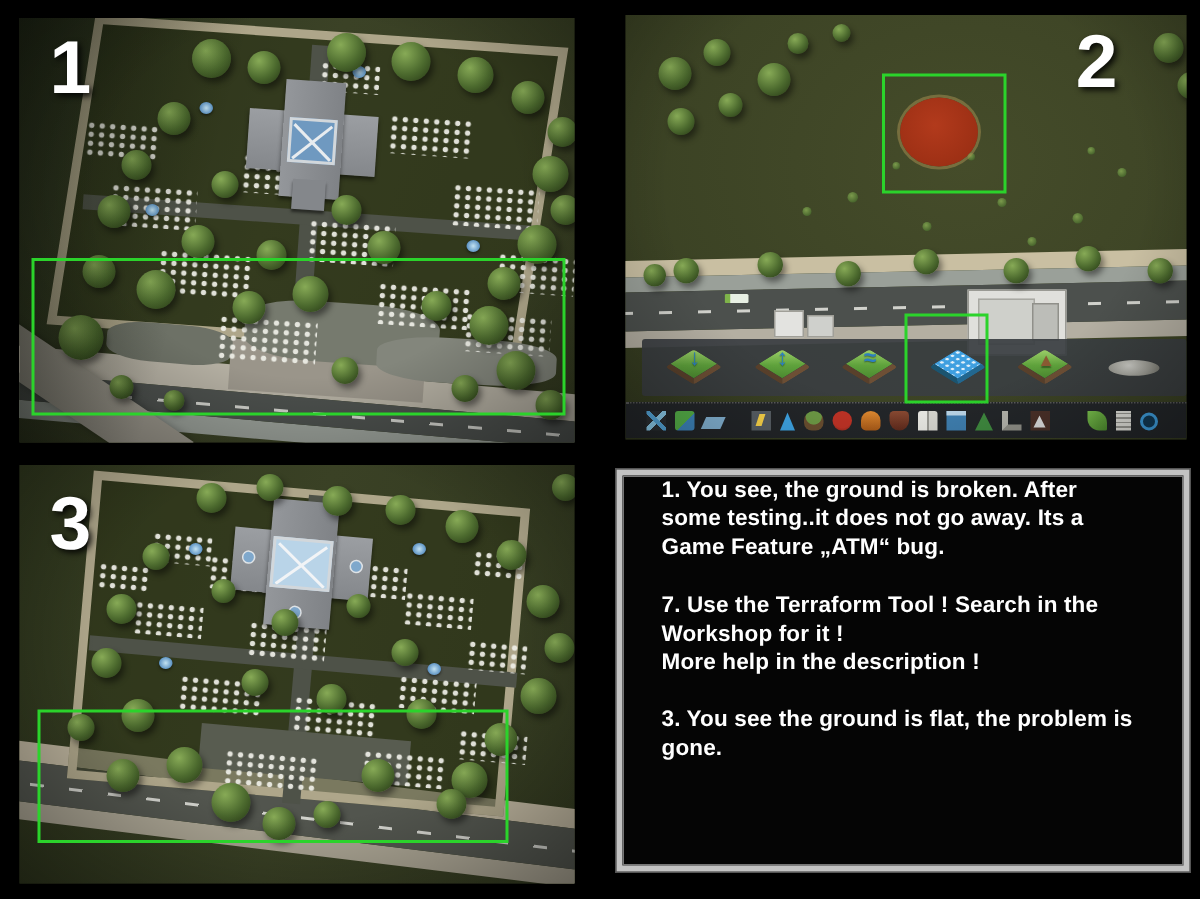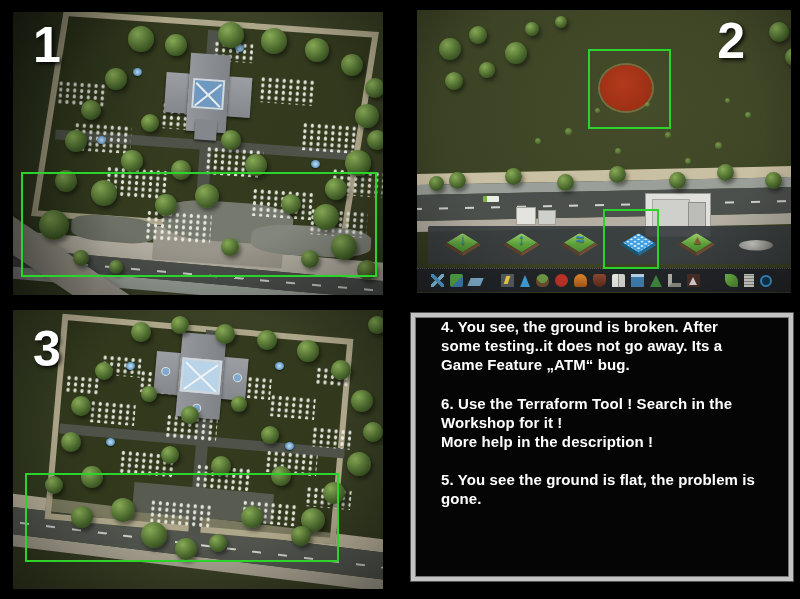--- a/index.html
+++ b/index.html
@@ -391,19 +391,19 @@
       <div class="graves" data-name="gravestone-rows" style="left: 292px; top: 178px; width: 46px; height: 20px; transform: rotate(5deg);"></div>
       <div class="graves" data-name="gravestone-rows" style="left: 52px; top: 66px; width: 34px; height: 18px; transform: rotate(5deg);"></div>
       <div class="graves" data-name="gravestone-rows" style="left: 302px; top: 58px; width: 34px; height: 18px; transform: rotate(5deg);"></div>
       <div class="fount" data-name="fountain" style="left: 113px; top: 52px;"></div>
       <div class="fount" data-name="fountain" style="left: 93px; top: 128px;"></div>
       <div class="fount" data-name="fountain" style="left: 272px; top: 132px;"></div>
       <div class="fount" data-name="fountain" style="left: 262px; top: 52px;"></div>
     </section>
 
   <section id="infoPanel" data-name="info-panel">
-    <p class="info-p" data-name="info-step-1">4. You see, the ground is broken. After some testing..it does not go away. Its a Game Feature „ATM“ bug.</p>
-    <p class="info-p" data-name="info-step-2">6. Use the Terraform Tool ! Search in the Workshop for it !
+    <p class="info-p" data-name="info-step-1">1. You see, the ground is broken. After some testing..it does not go away. Its a Game Feature „ATM“ bug.</p>
+    <p class="info-p" data-name="info-step-2">7. Use the Terraform Tool ! Search in the Workshop for it !
 More help in the description !</p>
-    <p class="info-p" data-name="info-step-3">5. You see the ground is flat, the problem is gone.</p>
+    <p class="info-p" data-name="info-step-3">3. You see the ground is flat, the problem is gone.</p>
   </section>
 
 </div>
 
 </body></html>

